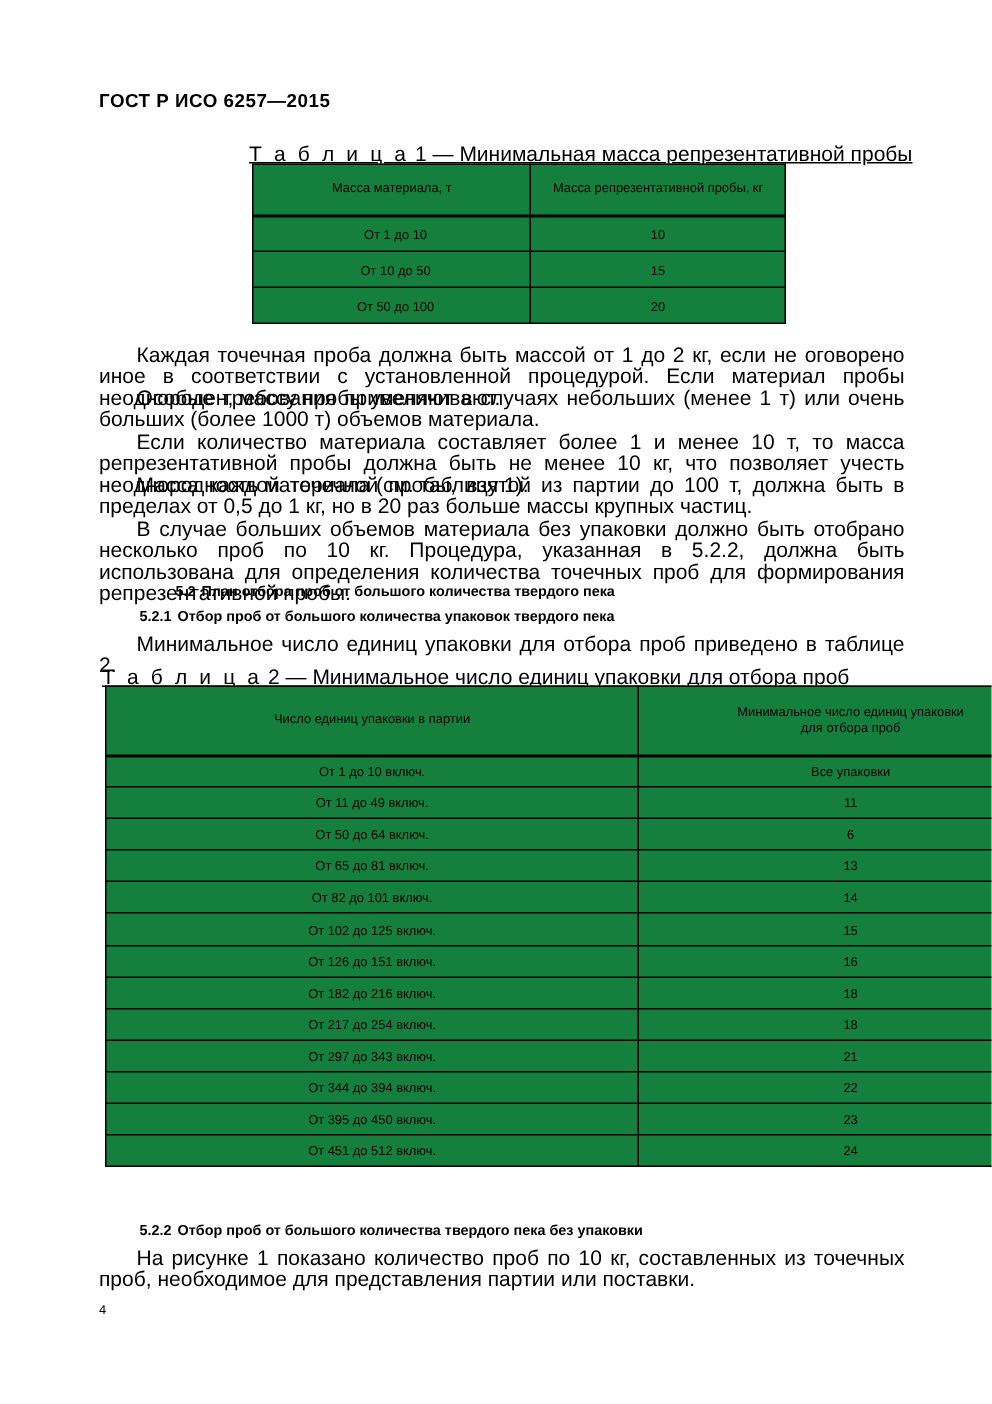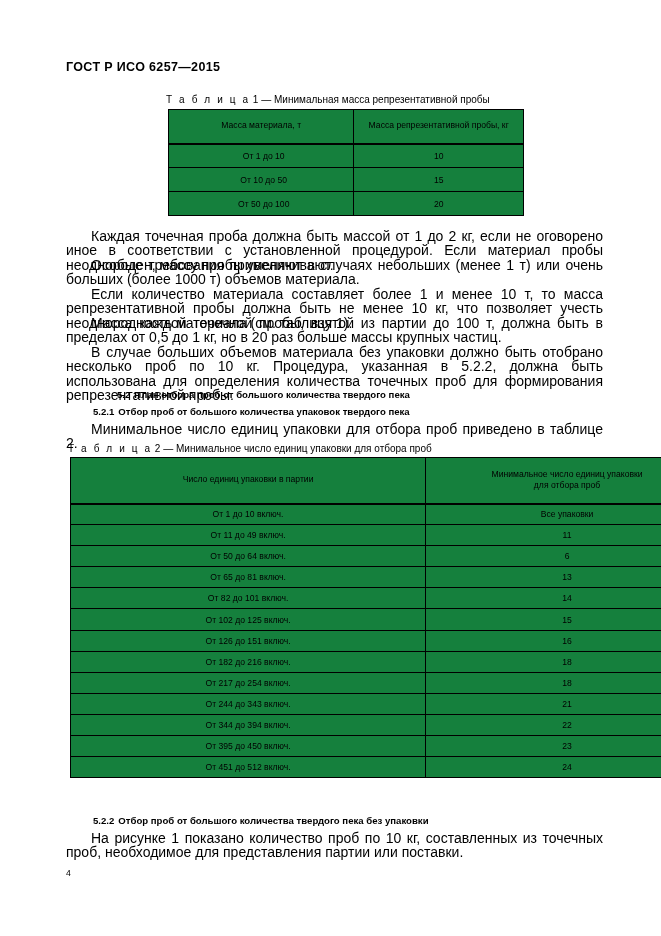--- a/index.html
+++ b/index.html
@@ -27,23 +27,24 @@
     position: absolute;
     left: 66px;
     top: 60px;
     font-size: 12.5px;
     font-weight: bold;
     letter-spacing: 0.35px;
   }
 
   
   .table-caption {
-    font-size: 10px;
+    font-size: 14px;
     color: #000;
     white-space: nowrap;
+    text-decoration: underline;
   }
   .caption-word {
     letter-spacing: 2.1px;
   }
   #caption-1 {
     position: absolute;
     left: 166px;
     top: 94px;
   }
   #caption-2 {
@@ -229,21 +230,21 @@
       </tr>
       <tr>
         <td class="col-a">От 182 до 216 включ.</td>
         <td class="col-b">18</td>
       </tr>
       <tr>
         <td class="col-a">От 217 до 254 включ.</td>
         <td class="col-b">18</td>
       </tr>
       <tr>
-        <td class="col-a">От 244 до 343 включ.</td>
+        <td class="col-a">От 297 до 343 включ.</td>
         <td class="col-b">21</td>
       </tr>
       <tr>
         <td class="col-a">От 344 до 394 включ.</td>
         <td class="col-b">22</td>
       </tr>
       <tr>
         <td class="col-a">От 395 до 450 включ.</td>
         <td class="col-b">23</td>
       </tr>

